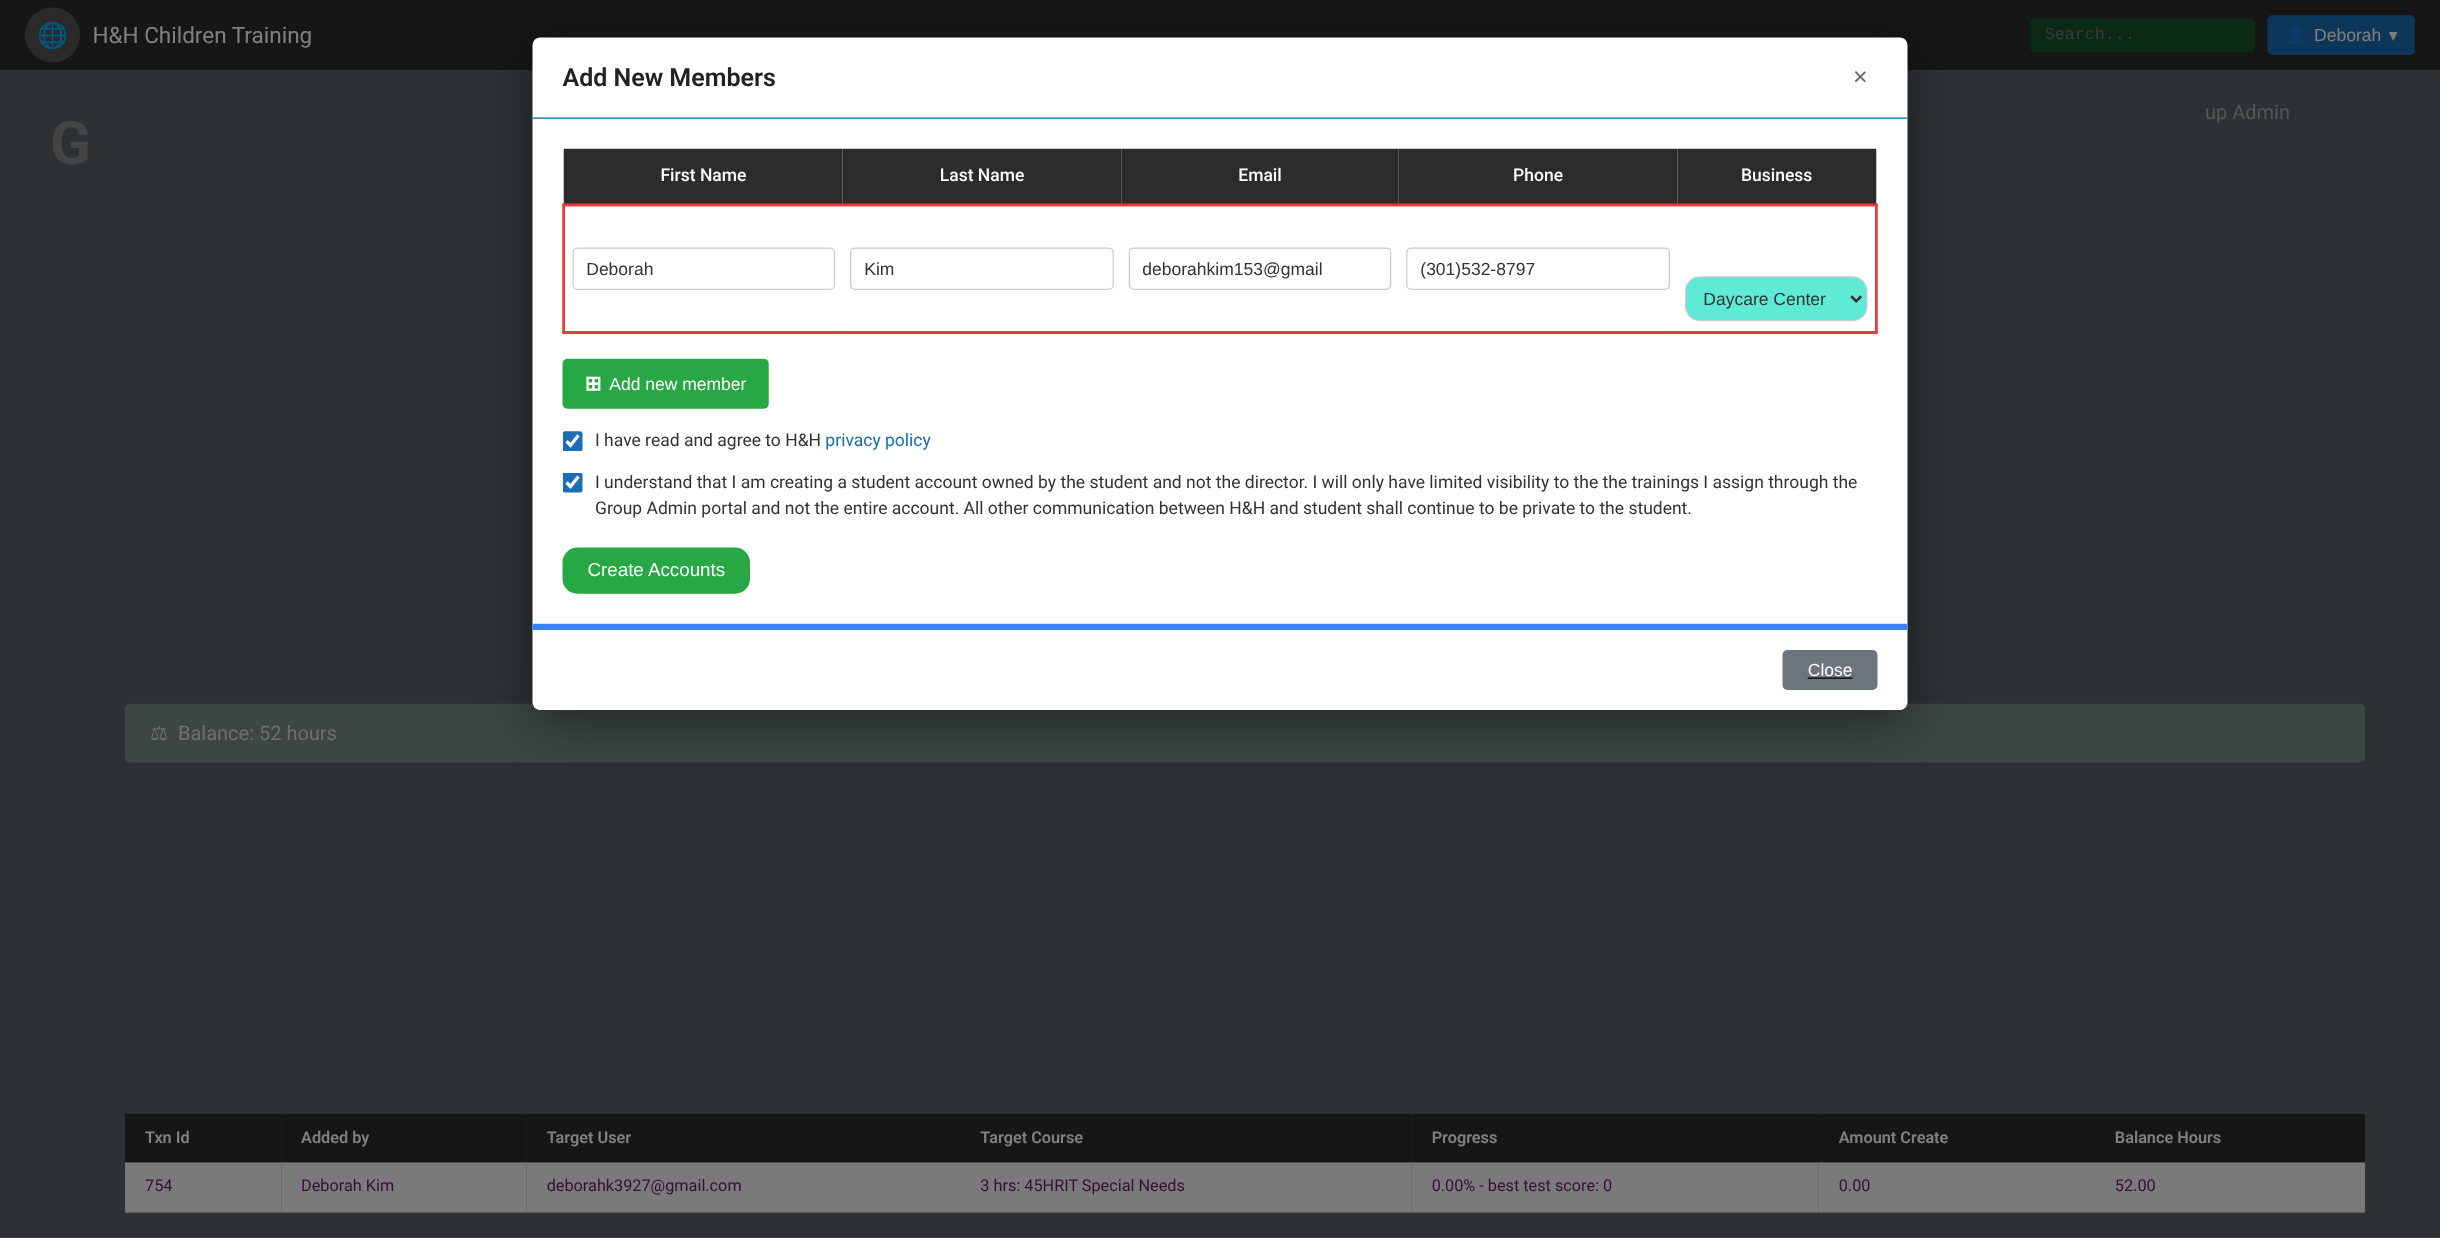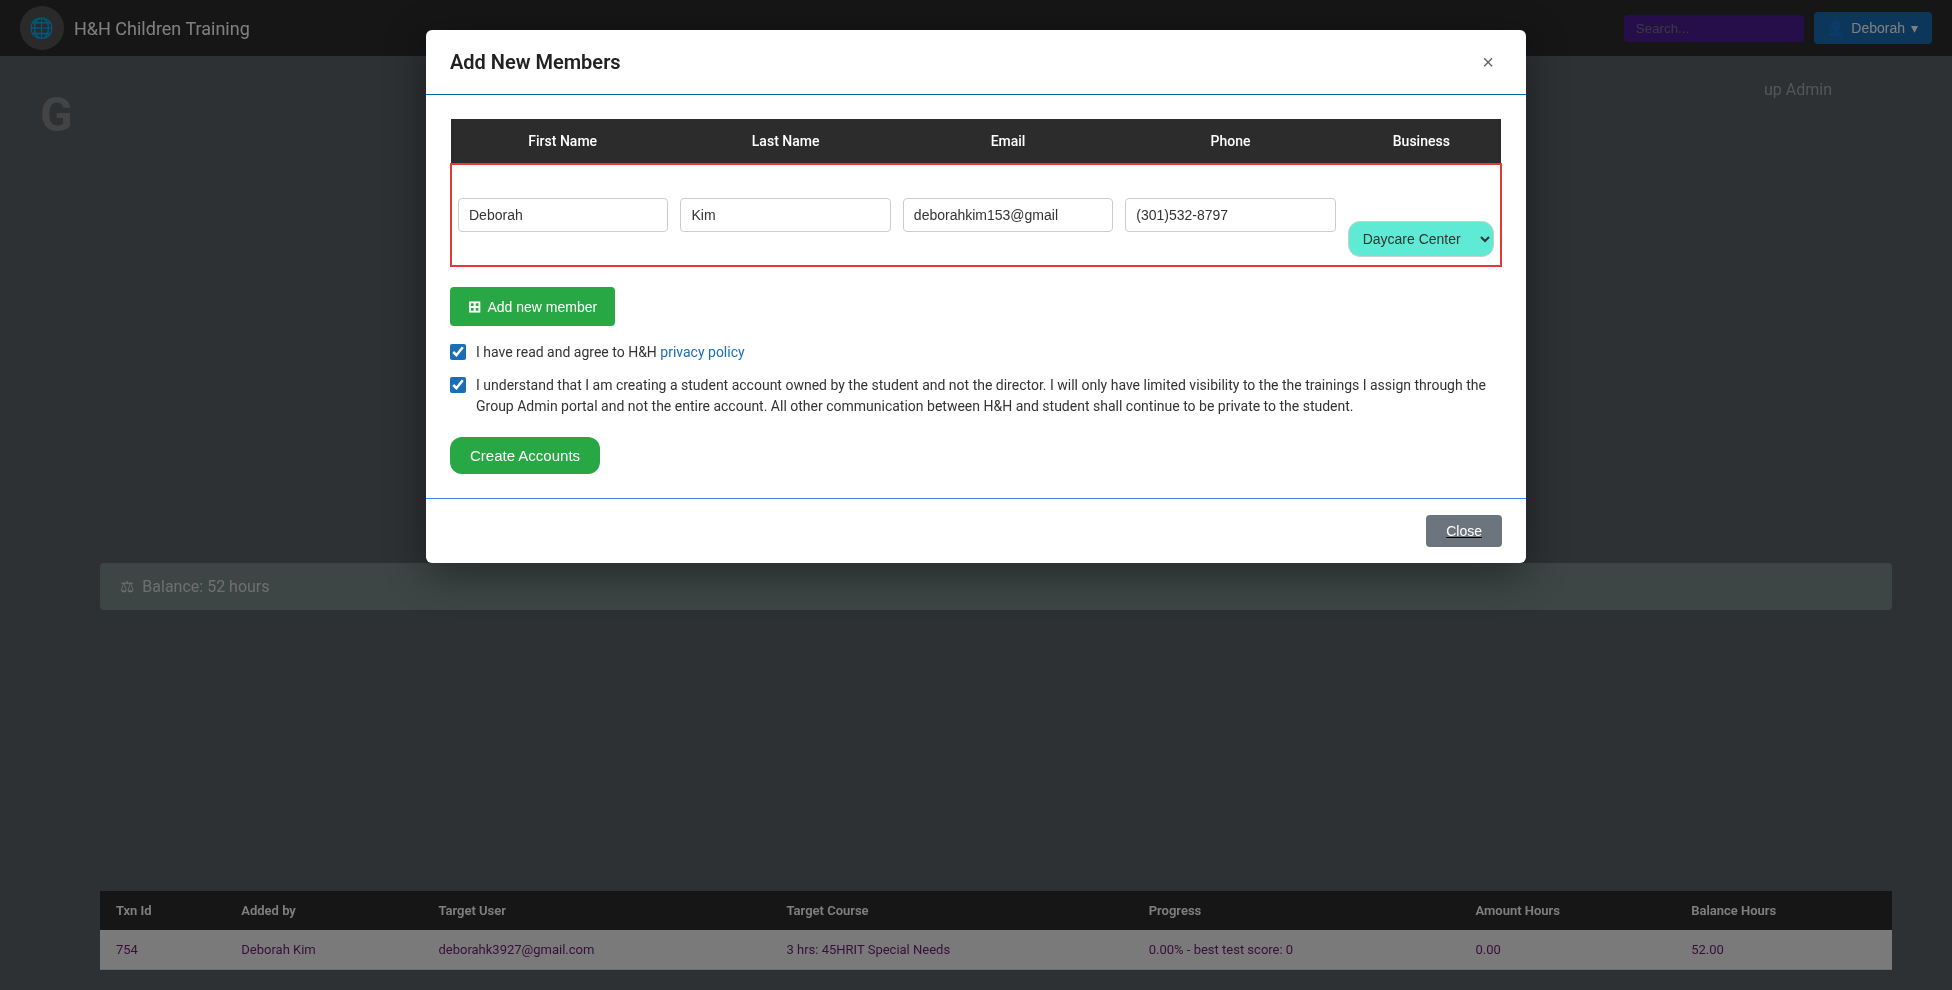--- a/index.html
+++ b/index.html
@@ -49,26 +49,27 @@
       font-size: 20px;
     }
 
     .nav-right {
       display: flex;
       align-items: center;
       gap: 10px;
     }
 
     .search-box {
-      background: #4c1d95;
+      background: #14532d;
       border: none;
       border-radius: 4px;
       padding: 6px 12px;
       color: white;
       width: 180px;
+      font-family: Liberation Mono, monospace;
     }
 
     .user-btn {
       background: #1a6eb5;
       color: white;
       border: none;
       border-radius: 4px;
       padding: 8px 14px;
       cursor: pointer;
       display: flex;
@@ -300,21 +301,21 @@
       border-radius: 12px;
       padding: 10px 20px;
       cursor: pointer;
       font-size: 15px;
       font-weight: 500;
       margin-top: 8px;
     }
 
     .modal-footer {
       padding: 16px 24px;
-      border-top: 1px solid #3b82f6;
+      border-top: 5px solid #3b82f6;
       display: flex;
       justify-content: flex-end;
       text-decoration: underline;
     }
 
     .close-btn {
       background: #6c757d;
       color: white;
       border: none;
       border-radius: 4px;
@@ -360,21 +361,21 @@
 
   <div class="txn-table-wrapper">
     <table class="txn-table">
       <thead>
         <tr>
           <th>Txn Id</th>
           <th>Added by</th>
           <th>Target User</th>
           <th>Target Course</th>
           <th>Progress</th>
-          <th>Amount Hours</th>
+          <th>Amount Create</th>
           <th>Balance Hours</th>
         </tr>
       </thead>
       <tbody>
         <tr>
           <td>754</td>
           <td>Deborah Kim</td>
           <td>deborahk3927@gmail.com</td>
           <td>3 hrs: 45HRIT Special Needs</td>
           <td>0.00% - best test score: 0</td>

